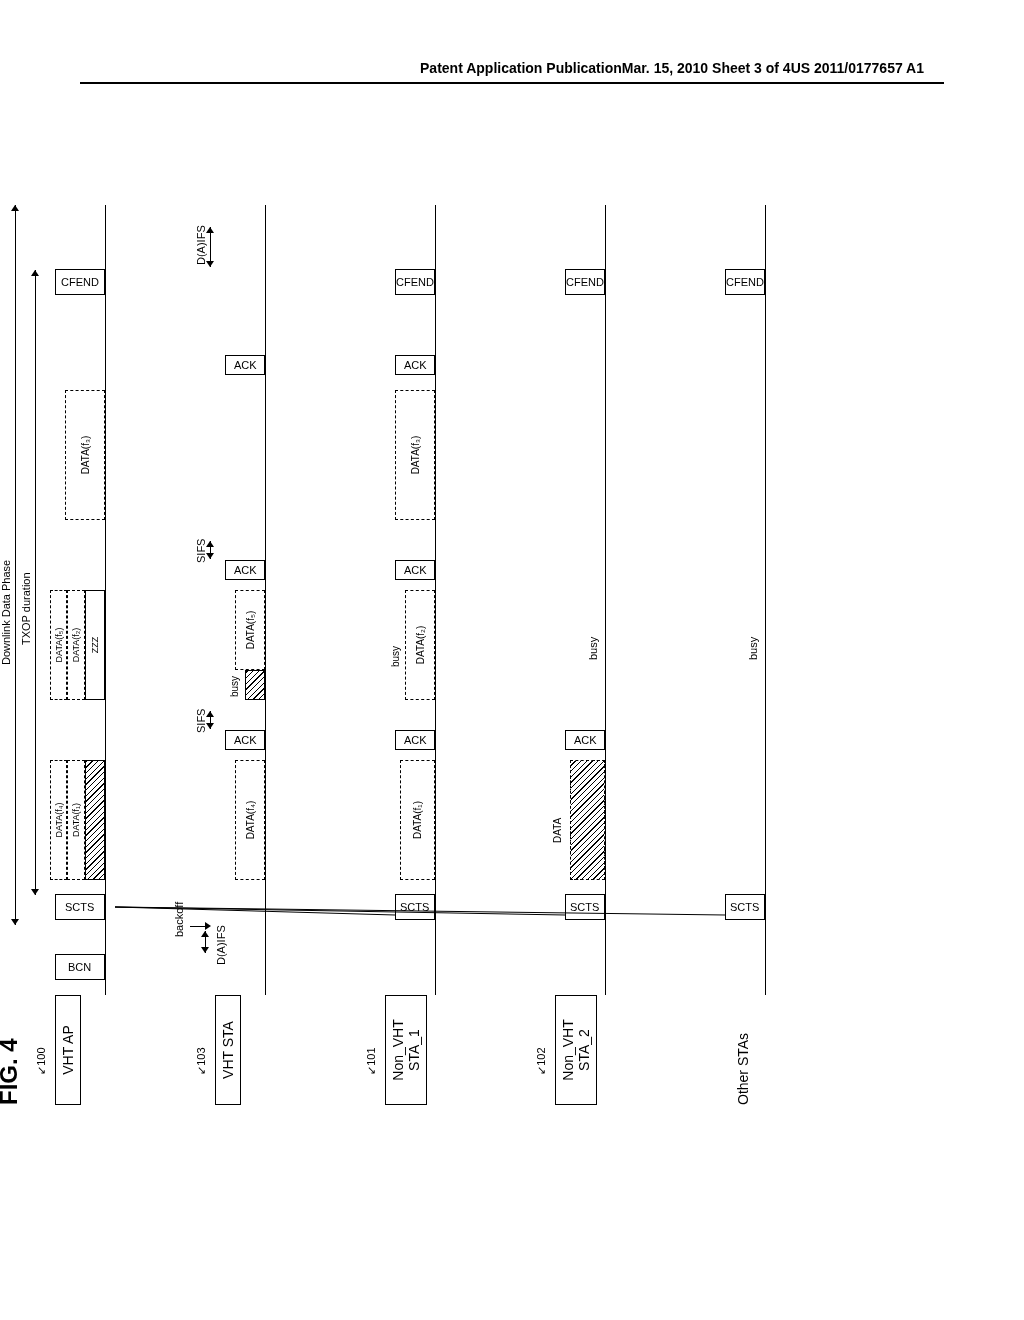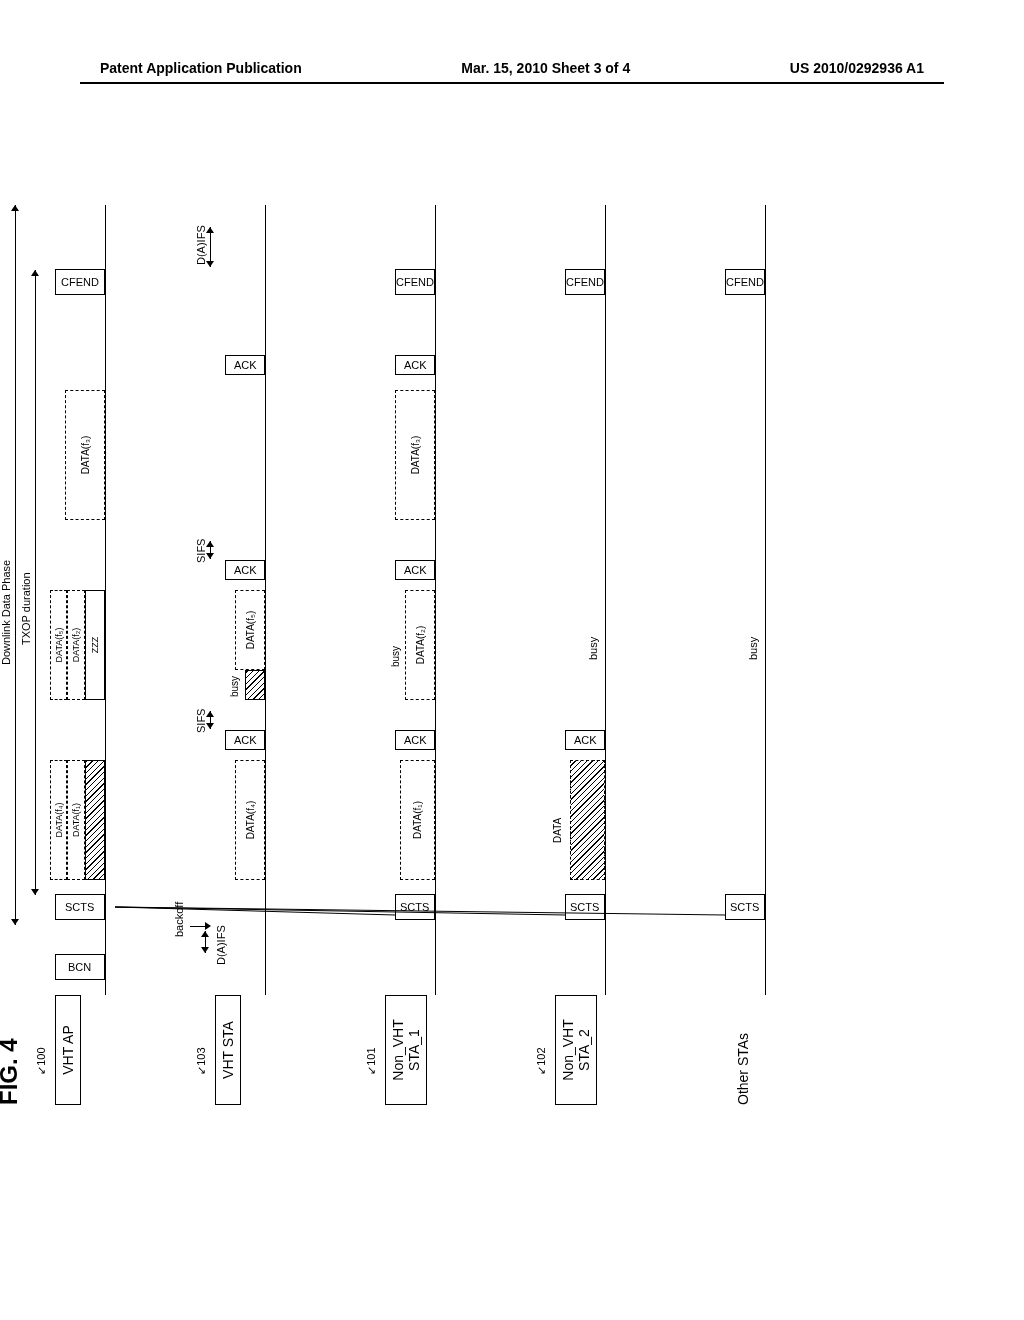--- a/index.html
+++ b/index.html
@@ -1,18 +1,18 @@
 <!DOCTYPE html>
 <html><head>
 <meta charset="utf-8">
 <style>
   * { box-sizing: border-box; margin: 0; padding: 0; }
   body { font-family: Arial, sans-serif; background: #fff; width: 1024px; height: 1320px; position: relative; }
   .page { position: relative; width: 1024px; height: 1320px; }
-  .header { position: absolute; top: 60px; left: 0; right: 0; display: flex; justify-content: space-between; padding: 0 100px; font-size: 14px; font-weight: bold; }
+  .header { position: absolute; top: 60px; left: 0; right: 0; display: flex; justify-content: flex-end; padding: 0 100px; font-size: 14px; font-weight: bold; }
   .header-rule { position: absolute; top: 82px; left: 80px; right: 80px; height: 2px; background: #000; }
   .diagram { position: absolute; top: 180px; left: 110px; width: 820px; height: 950px; transform: rotate(-90deg); transform-origin: center; }
   
   
   .fig-label { position: absolute; font-weight: bold; font-size: 24px; }
   
   .lane-label { position: absolute; border: 1px solid #000; padding: 4px 6px; font-size: 14px; text-align: center; background: #fff; }
   .lifeline { position: absolute; border-top: 1px solid #000; }
   
   .msg-box { position: absolute; border: 1px solid #000; font-size: 11px; text-align: center; background: #fff; display: flex; align-items: center; justify-content: center; }
@@ -30,21 +30,21 @@
   .lead::after { content:''; position:absolute; bottom:-6px; left:-4px; width:0; height:0; border-left:4px solid transparent; border-right:4px solid transparent; border-top:6px solid #000;}
 </style>
 </head>
 <body>
 
 <div class="page">
 
   <div class="header">
     <span>Patent Application Publication</span>
     <span>Mar. 15, 2010  Sheet 3 of 4</span>
-    <span>US 2010/0292936 A1</span>
+    <span>US 2011/0177657 A1</span>
   </div>
   <div class="header-rule"></div>
 
   <div class="diagram">
 
     <div class="fig-label" style="left:-40px; top:-50px;">FIG. 4</div>
 
     <div class="lane-label" style="left:-40px; top:10px; width:110px;">
       <span>VHT AP</span>
     </div>

